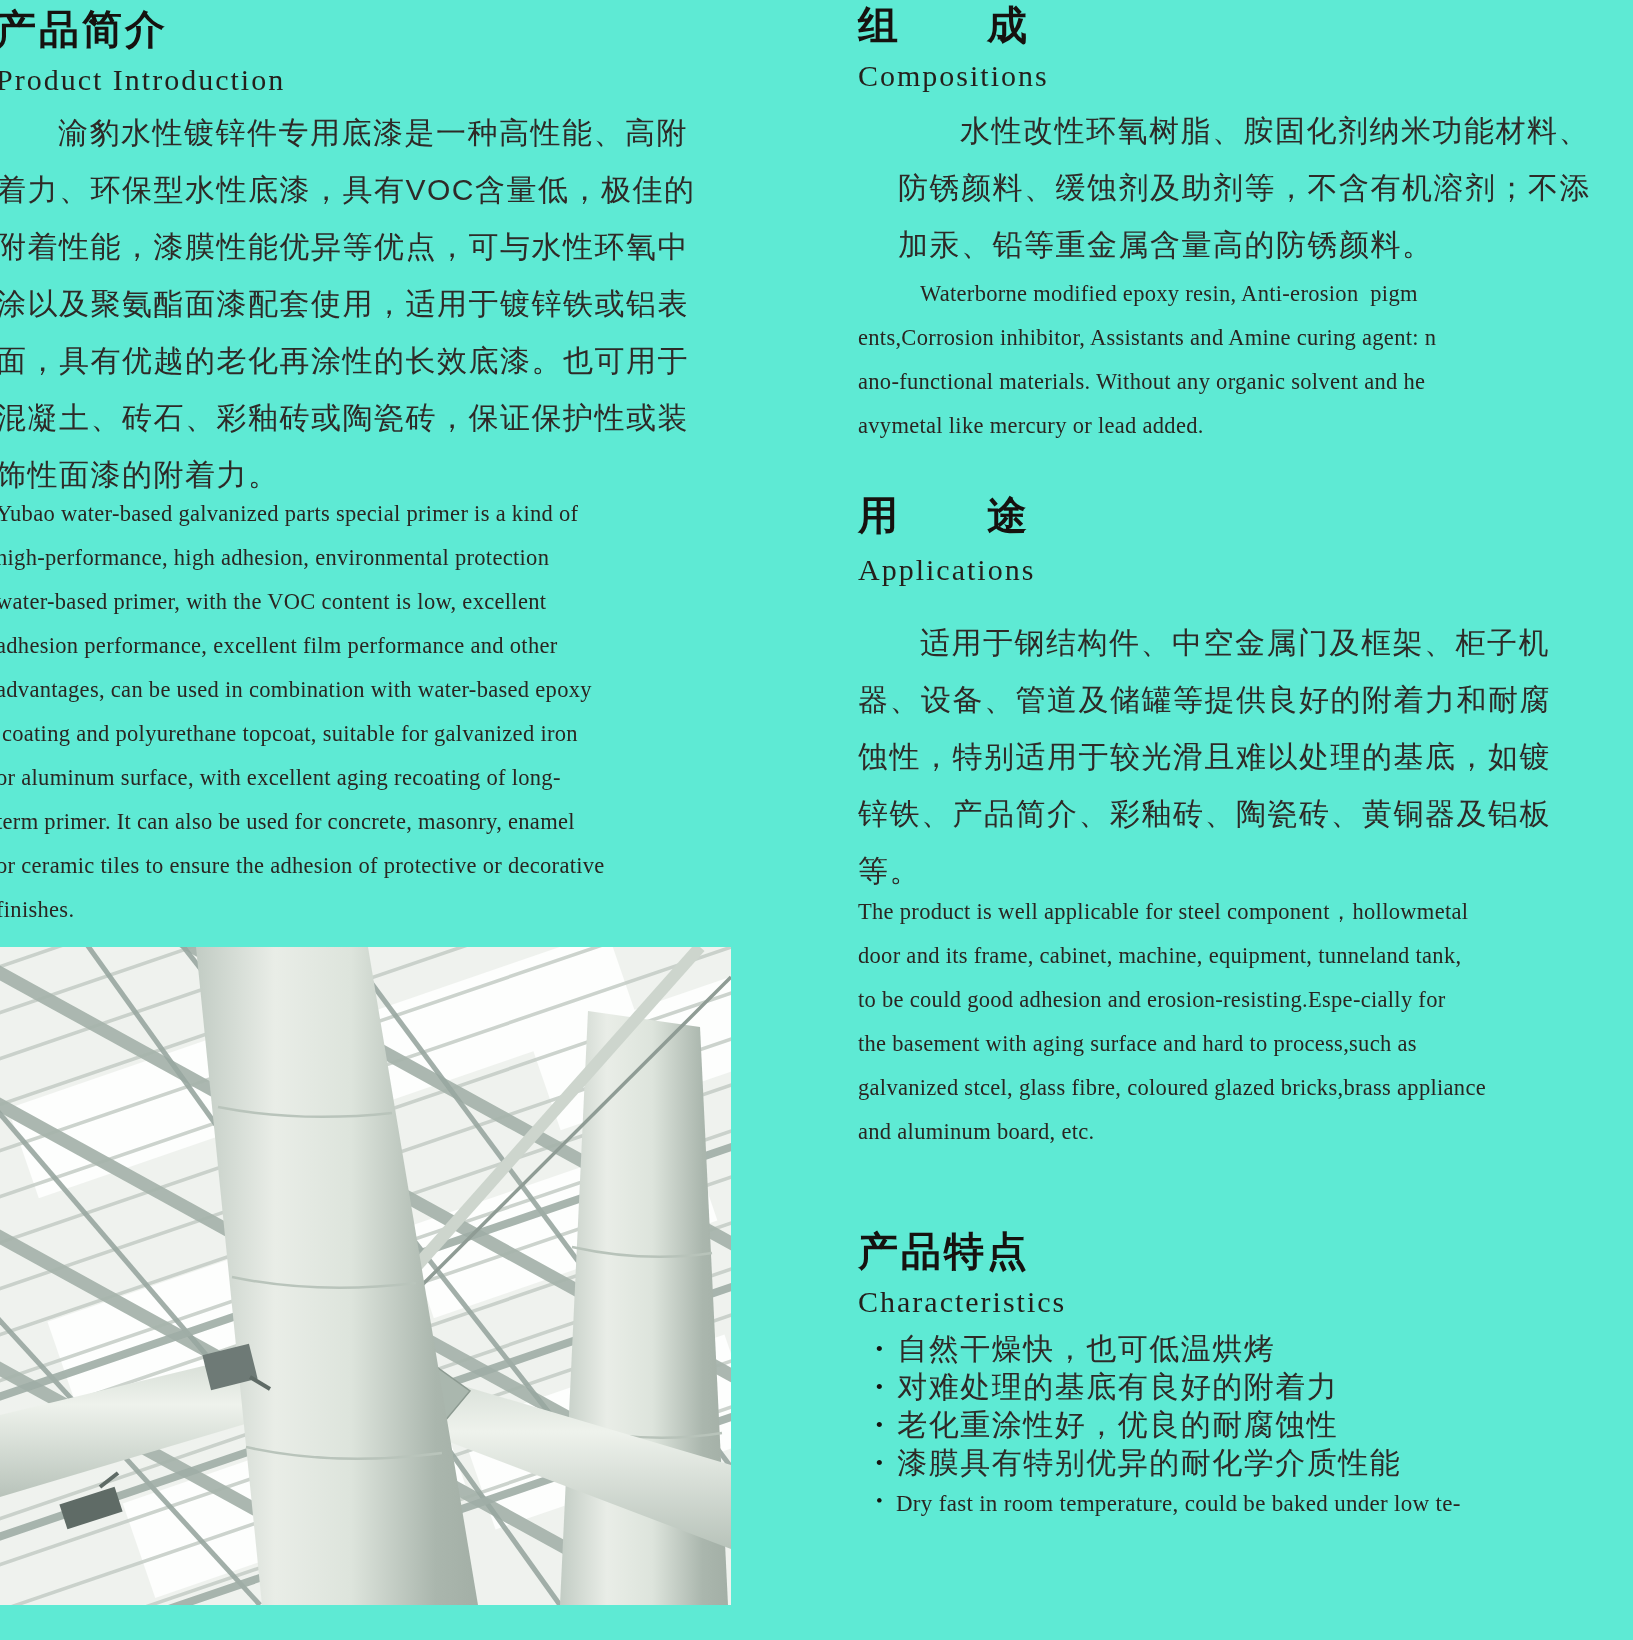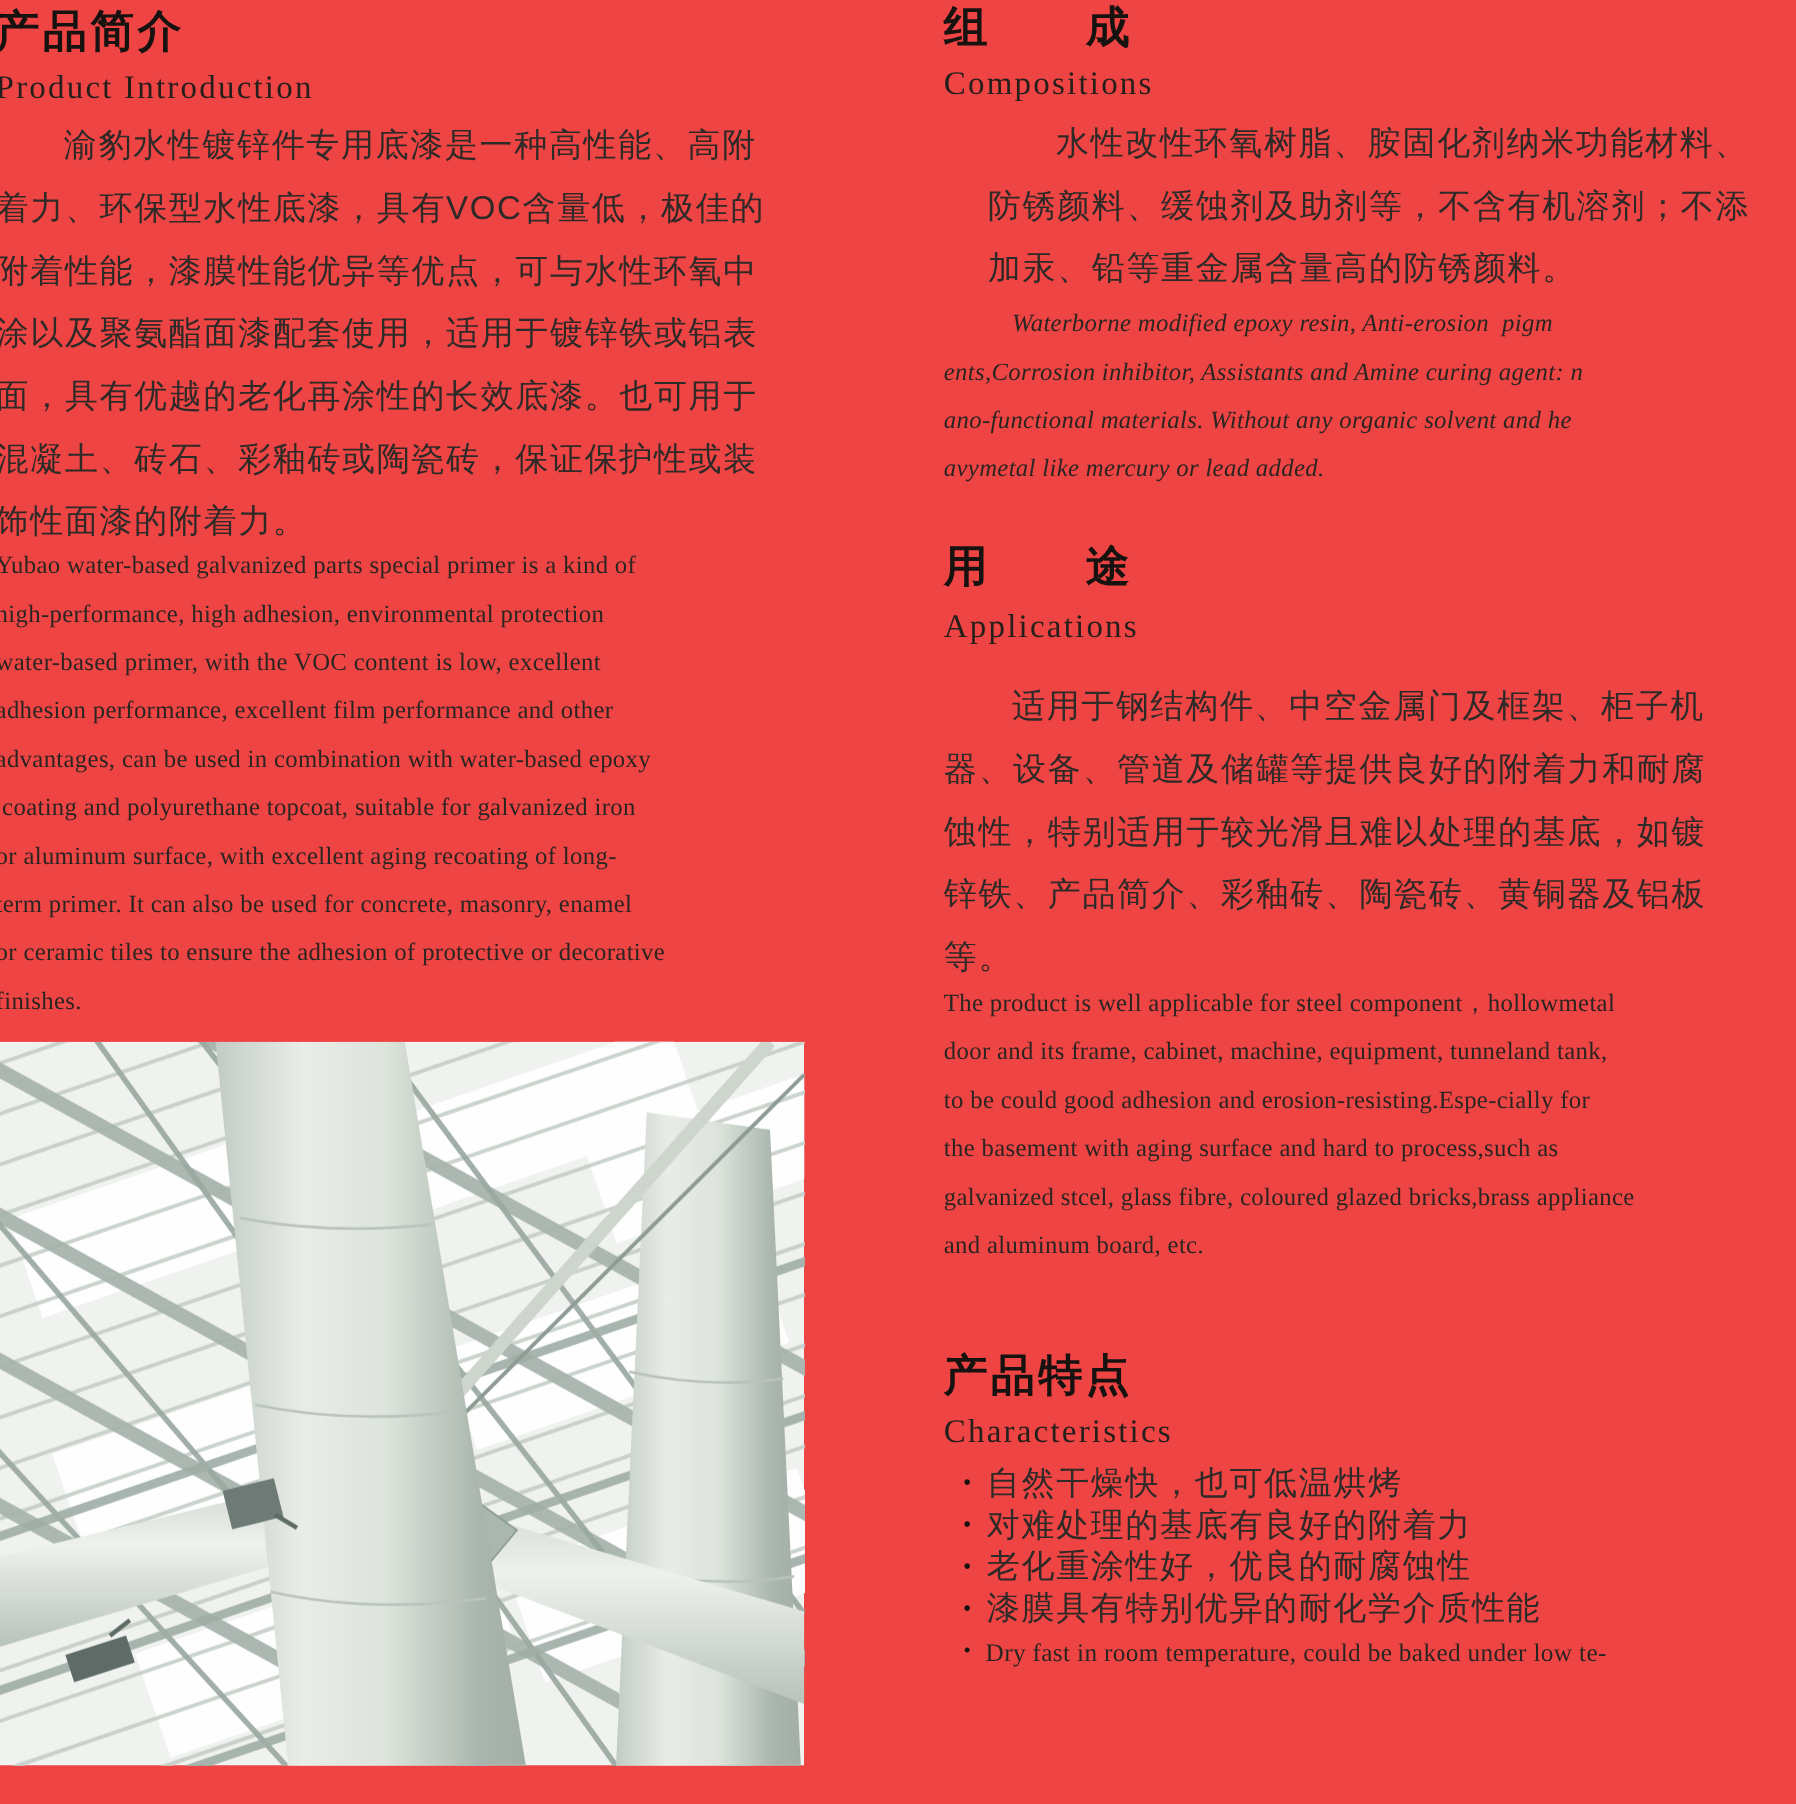--- a/index.html
+++ b/index.html
@@ -1,18 +1,18 @@
 <!DOCTYPE html>
 <html><head>
 <meta charset="utf-8">
 <style>
   html,body { margin:0; padding:0; background:#ffffff; }
   .page {
     position:relative; width:1633px; height:1640px;
-    background:#ef4444; overflow:hidden;
+    background:#5eead4; overflow:hidden;
     font-family:"Liberation Sans", sans-serif;
     color:#2b2724;
   }
   .blk { position:absolute; }
   
   .zh-h {
     font-size:40px; font-weight:700; letter-spacing:3px;
     color:#16120f; line-height:46px; white-space:pre;
   }
   
@@ -51,21 +51,21 @@
 
   
   #intro-h   { left:-4px; top:6px; }
   #intro-sub { left:-4px; top:62px; }
   #intro-zh  { left:-4px; top:104px;  width:724px; }
   #intro-en  { left:-4px; top:492px;  width:724px; }
   
   #comp-h    { left:858px; top:2px; }
   #comp-sub  { left:858px; top:58px; }
   #comp-zh   { left:858px; top:102px; width:700px;margin-left:40px; }
-  #comp-en   { left:858px; top:272px; width:700px;font-style:italic; }
+  #comp-en   { left:858px; top:272px; width:700px; }
   #app-h     { left:858px; top:492px; }
   #app-sub   { left:858px; top:552px; }
   #app-zh    { left:858px; top:614px; width:700px; }
   #app-en    { left:858px; top:890px; width:700px; }
   #char-h    { left:858px; top:1228px; }
   #char-sub  { left:858px; top:1284px; }
   #char-bul  { left:858px; top:1330px; width:720px; }
 </style>
 </head>
 <body>

